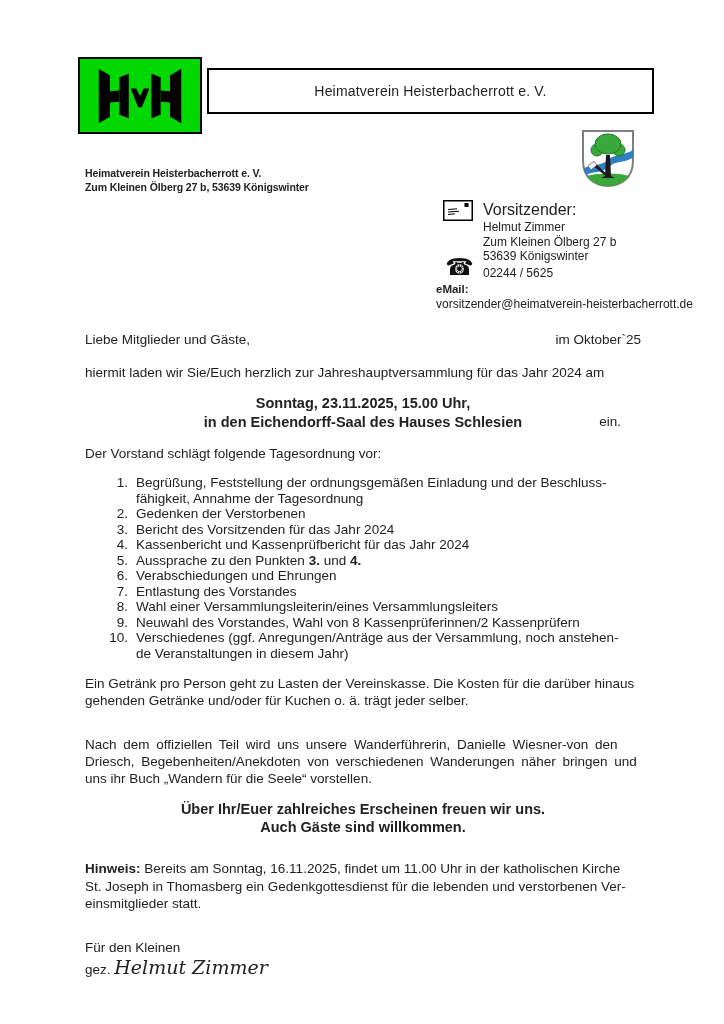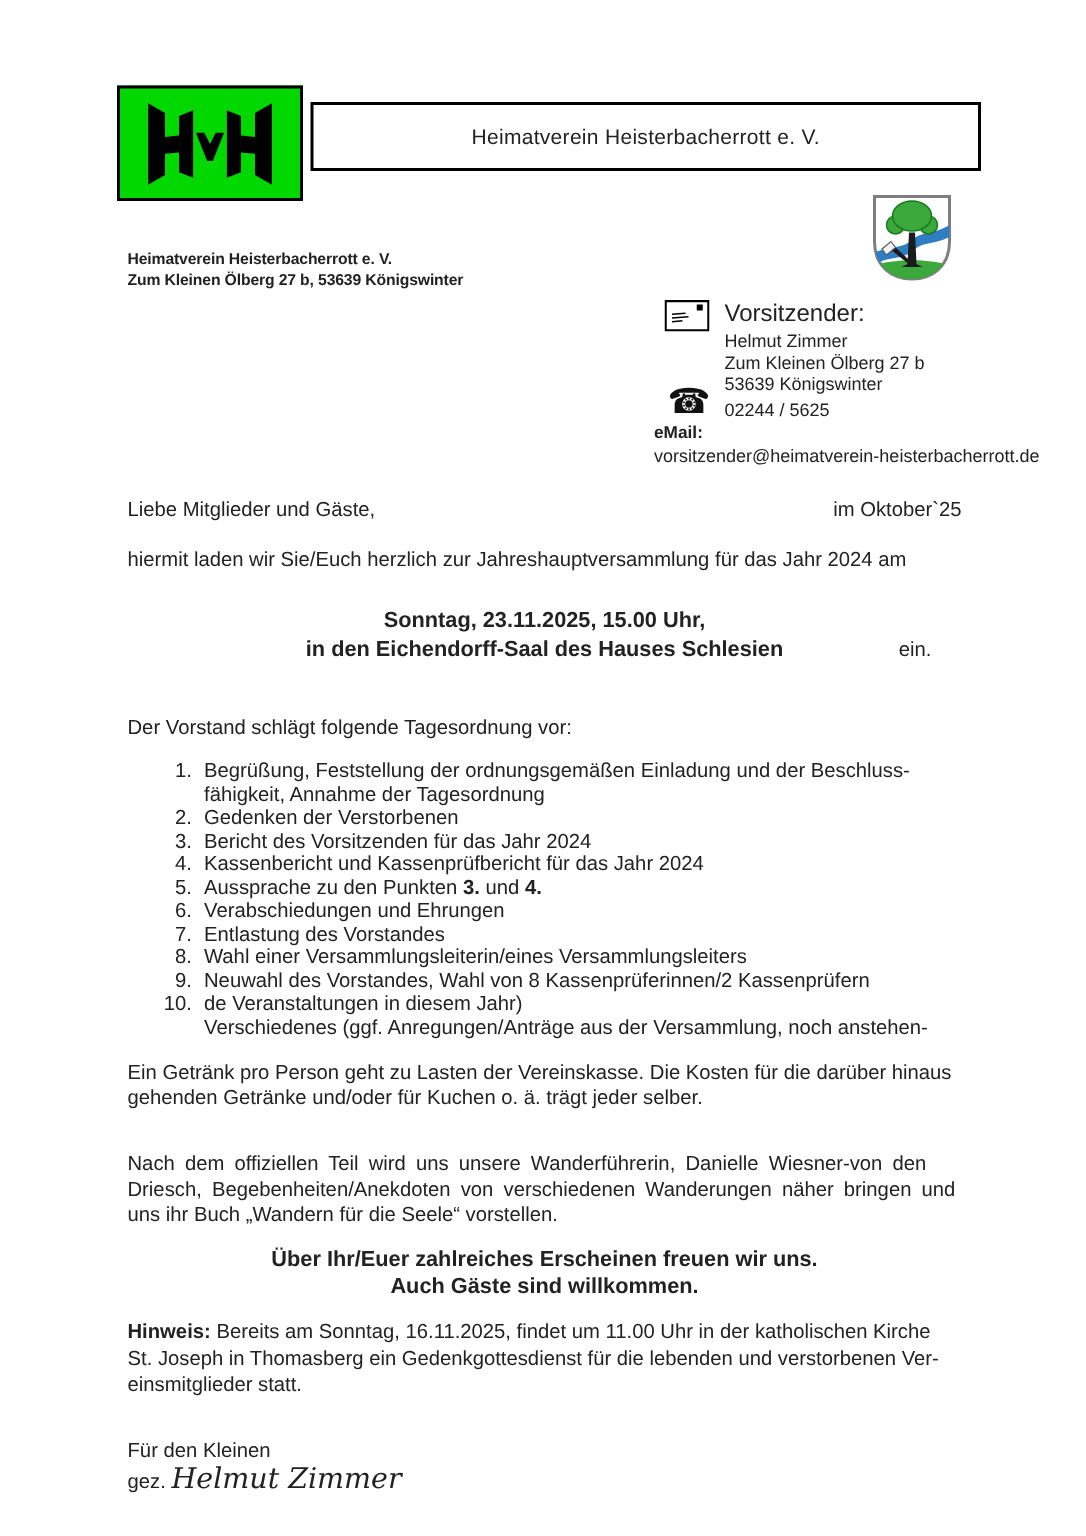--- a/index.html
+++ b/index.html
@@ -34,37 +34,37 @@
   .c-phone{left:483px;top:266px;font-size:12px;}
   .phone-glyph{left:445px;top:256px;font-size:23px;line-height:23px;color:#111;}
   .env{left:443px;top:200px;}
   .c-email-label{left:436px;top:283px;font-size:11.5px;font-weight:bold;}
   .c-email{left:436px;top:297px;font-size:12px;}
   
   .body{position:absolute;left:85px;top:331px;width:556px;
     font-size:13.5px;line-height:17px;}
   .row-salutation{display:flex;justify-content:space-between;text-align:right;}
   .intro{margin-top:16px;white-space:nowrap;}
-  .event{margin-top:24px;text-align:center;font-weight:bold;
+  .event{margin-top:13px;text-align:center;font-weight:bold;
     font-size:14.5px;line-height:18.5px;}
   .event .l2{position:relative;}
   .event .ein{position:absolute;right:20px;top:0;font-weight:normal;font-size:13.5px;}
-  .agenda-intro{margin-top:34px;}
+  .agenda-intro{margin-top:14px;}
   .agenda{margin-top:13px;}
   .a-row{display:flex;line-height:15.5px;}
   .a-num{width:43px;text-align:right;flex:none;}
   .a-txt{padding-left:8px;}
   .a-txt div{white-space:nowrap;}
   .para{margin-top:14px;}
   .para div{white-space:nowrap;}
   .para.speaker{margin-top:27px;}
   .wide{word-spacing:3px;}
   .closing{margin-top:14px;text-align:center;font-weight:bold;
     font-size:14.5px;line-height:17.5px;}
-  .note{margin-top:12px;line-height:17.5px;}
+  .note{margin-top:24px;line-height:17.5px;}
   .note div{white-space:nowrap;}
   .signoff{margin-top:26px;}
   .signature{line-height:22px;}
   .sig-name{font-family:"DejaVu Serif","Liberation Serif",serif;
     font-style:italic;font-size:19px;}
   b.inline{font-weight:bold;}
 </style>
 </head>
 <body>
 
@@ -207,22 +207,22 @@
       </div>
       <div class="a-row">
         <span class="a-num">9.</span>
         <span class="a-txt">
             <div>Neuwahl des Vorstandes, Wahl von 8 Kassenprüferinnen/2 Kassenprüfern</div>
           </span>
       </div>
       <div class="a-row">
         <span class="a-num">10.</span>
         <span class="a-txt">
+          <div>Verschiedenes (ggf. Anregungen/Anträge aus der Versammlung, noch anstehen-</div>
           <div>de Veranstaltungen in diesem Jahr)</div>
-          <div>Verschiedenes (ggf. Anregungen/Anträge aus der Versammlung, noch anstehen-</div>
         </span>
       </div>
     </div>
 
     <div class="para drinks">
       <div>Ein Getränk pro Person geht zu Lasten der Vereinskasse. Die Kosten für die darüber hinaus</div>
       <div>gehenden Getränke und/oder für Kuchen o. ä. trägt jeder selber.</div>
     </div>
 
     <div class="para speaker">

